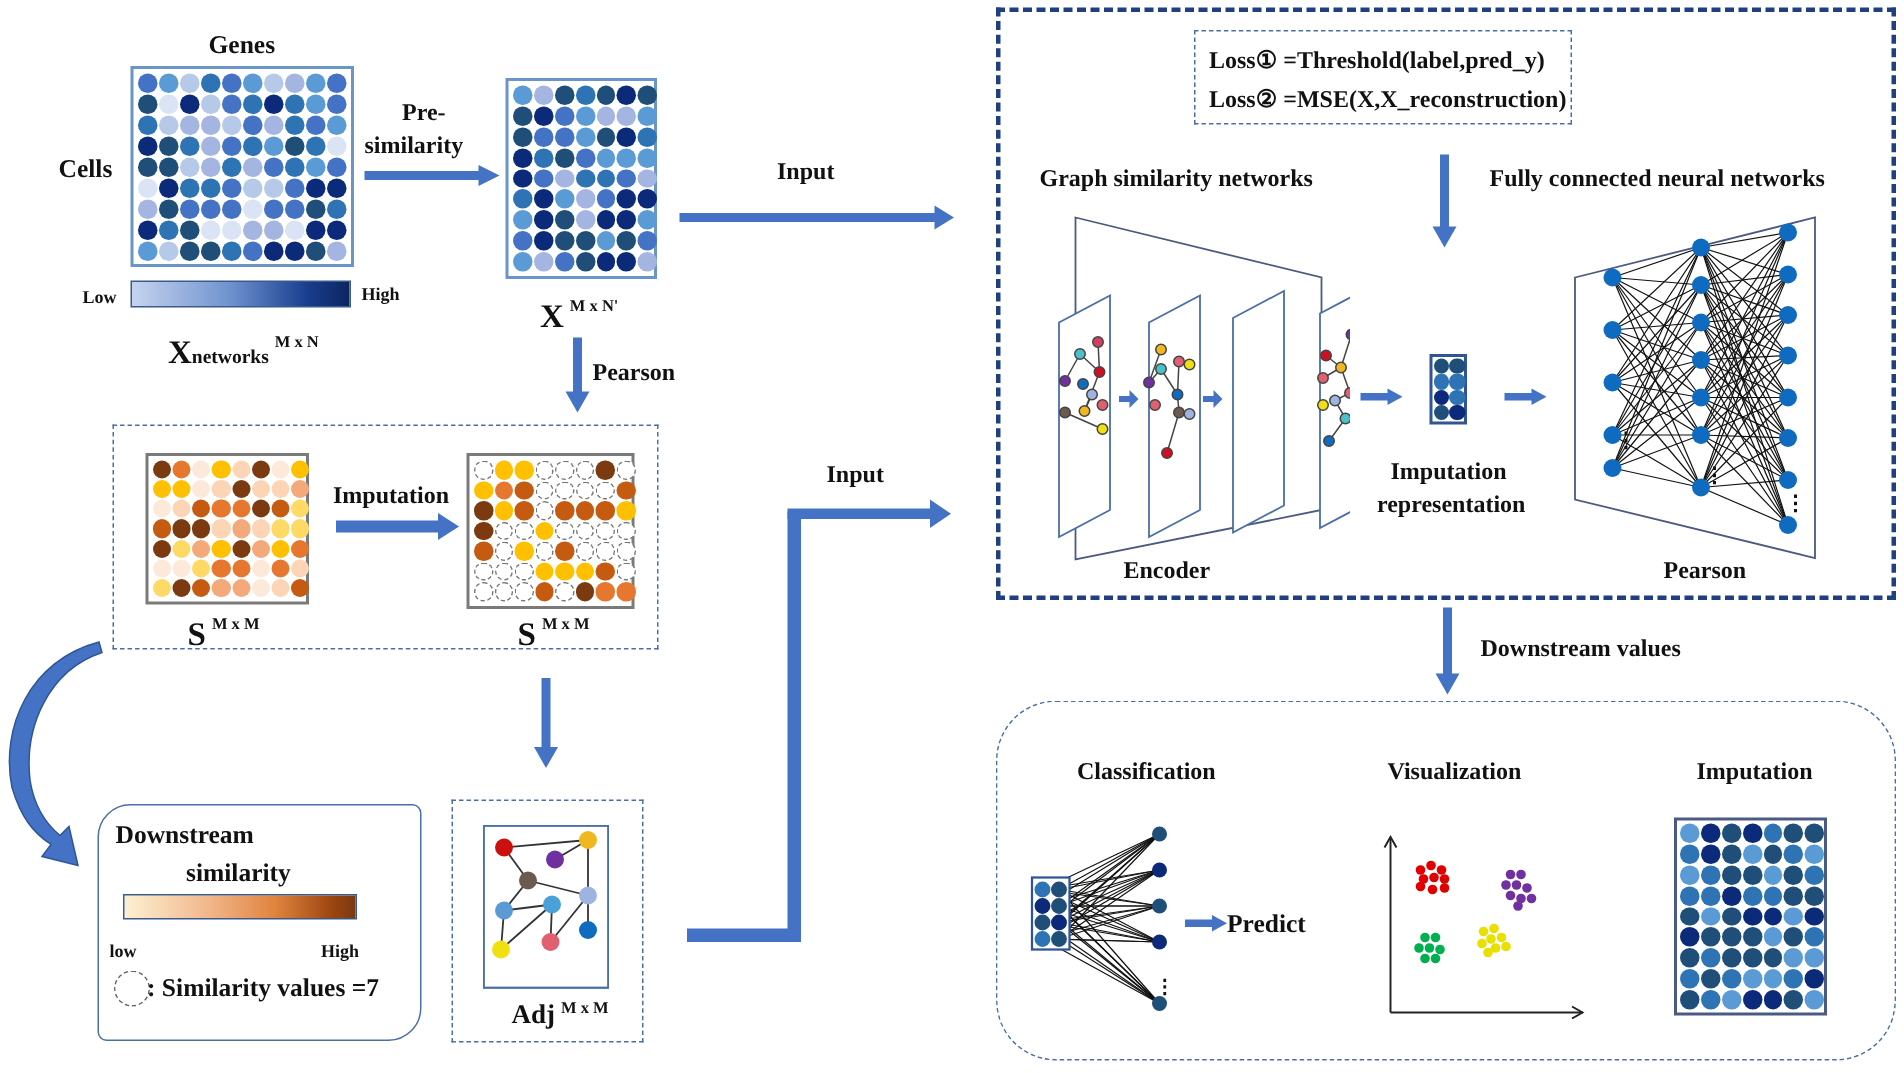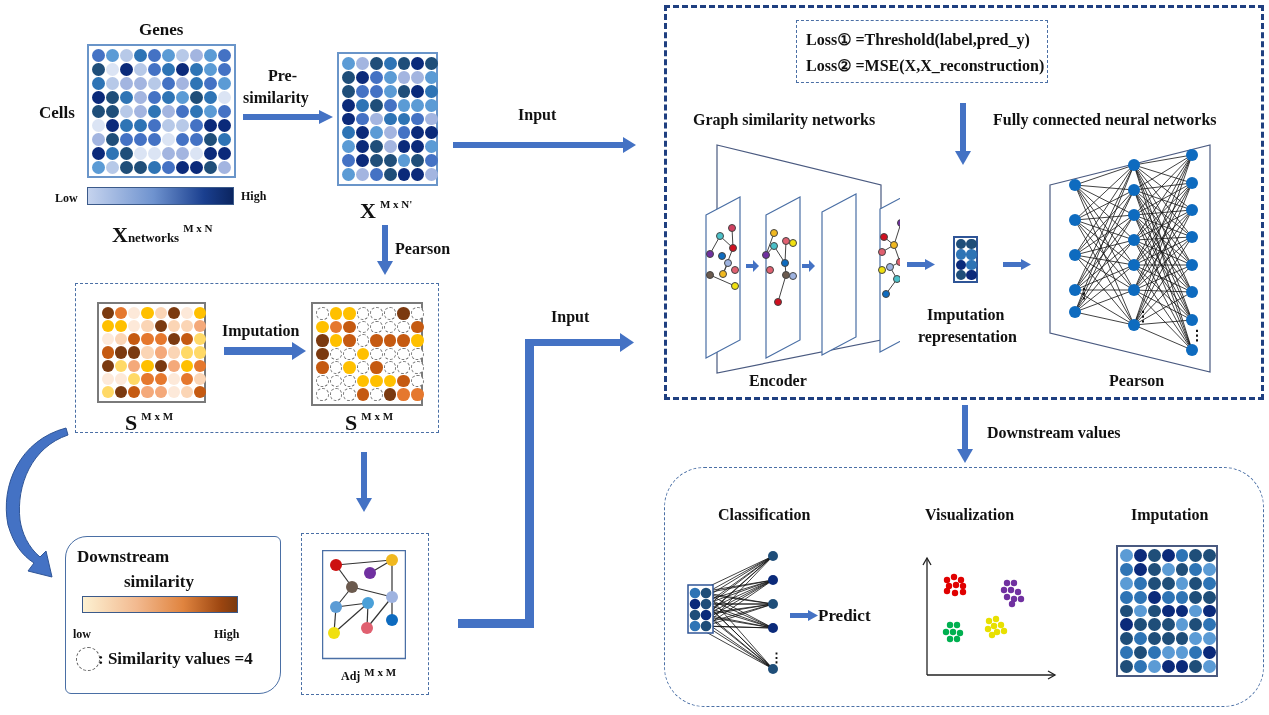--- a/index.html
+++ b/index.html
@@ -337,21 +337,21 @@
   <path d="M66,3 C20,15 0,60 8,100 C14,120 22,130 34,138 L28,146 L52,152 L46,126 L40,132 C28,122 22,108 20,95 C16,60 32,22 68,10 Z" fill="#4472c4" stroke="#2f5597" stroke-width="1"></path>
 </svg>
 
 <div class="abs" style="left:65px;top:536px;width:216px;height:158px;border:1.5px solid #4a6fa5;border-radius:22px 6px 22px 6px;box-sizing:border-box;"></div>
 <div class="lbl f17" style="left:77px;top:547px;">Downstream</div>
 <div class="lbl f17" style="left:124px;top:572px;">similarity</div>
 <div class="abs" style="left:82px;top:596px;width:154px;height:15px;border:1.5px solid #3b5a8a;background:linear-gradient(90deg,#fdf1d2,#f2b98f 35%,#e0843f 65%,#9b4510 90%,#7b3a10);"></div>
 <div class="lbl f12" style="left:73px;top:627px;">low</div>
 <div class="lbl f12" style="left:214px;top:627px;">High</div>
 <div class="abs" style="left:76px;top:647px;width:22px;height:22px;border:1px dashed #666;border-radius:50%;"></div>
-<div class="lbl f17" style="left:98px;top:649px;">: Similarity values =4</div>
+<div class="lbl f17" style="left:98px;top:649px;">: Similarity values =7</div>
 
 <svg class="arrowsvg" style="left:356px;top:452px;" width="16" height="60">
   <rect x="5" y="0" width="6" height="48" fill="#4472c4"></rect>
     <polygon points="0,46 16,46 8,60" fill="#4472c4"></polygon>
 </svg>
 
 <div class="box-dash" style="left:301px;top:533px;width:128px;height:162px;"></div>
 <svg class="abs" style="left:322px;top:550px;" width="84" height="110">
   <rect x="0.5" y="0.5" width="83" height="108" fill="#fff" stroke="#4a6fa5" stroke-width="1.5"></rect>
   <g stroke="#333" stroke-width="1.2">
@@ -373,21 +373,21 @@
   <circle cx="70" cy="10" r="6" fill="#f0b820"></circle>
   <circle cx="30" cy="37" r="6" fill="#6b5a4e"></circle>
   <circle cx="70" cy="47" r="6" fill="#9eb3e0"></circle>
   <circle cx="14" cy="57" r="6" fill="#5b9bd5"></circle>
   <circle cx="46" cy="53" r="6" fill="#4aa0d8"></circle>
   <circle cx="70" cy="70" r="6" fill="#0e6bbf"></circle>
   <circle cx="12" cy="83" r="6" fill="#f0e010"></circle>
   <circle cx="45" cy="78" r="6" fill="#e06070"></circle>
 </svg>
 <div class="lbl" style="left:341px;top:666px;">
-  <span style="font-size:12px;">Adj</span><span class="sup">M x M</span>
+  <span style="font-size:18px;">Adj</span><span class="sup">M x M</span>
 </div>
 
 <div class="lbl f16" style="left:518px;top:106px;">Input</div>
 <svg class="arrowsvg" style="left:453px;top:137px;" width="183" height="16">
   <rect x="0" y="5" width="172" height="6" fill="#4472c4"></rect>
     <polygon points="170,0 183,8 170,16" fill="#4472c4"></polygon>
 </svg>
 <div class="lbl f16" style="left:551px;top:308px;">Input</div>
 <svg class="arrowsvg" style="left:458px;top:333px;" width="176" height="300">
   <rect x="0" y="286" width="76" height="9" fill="#4472c4"></rect>

